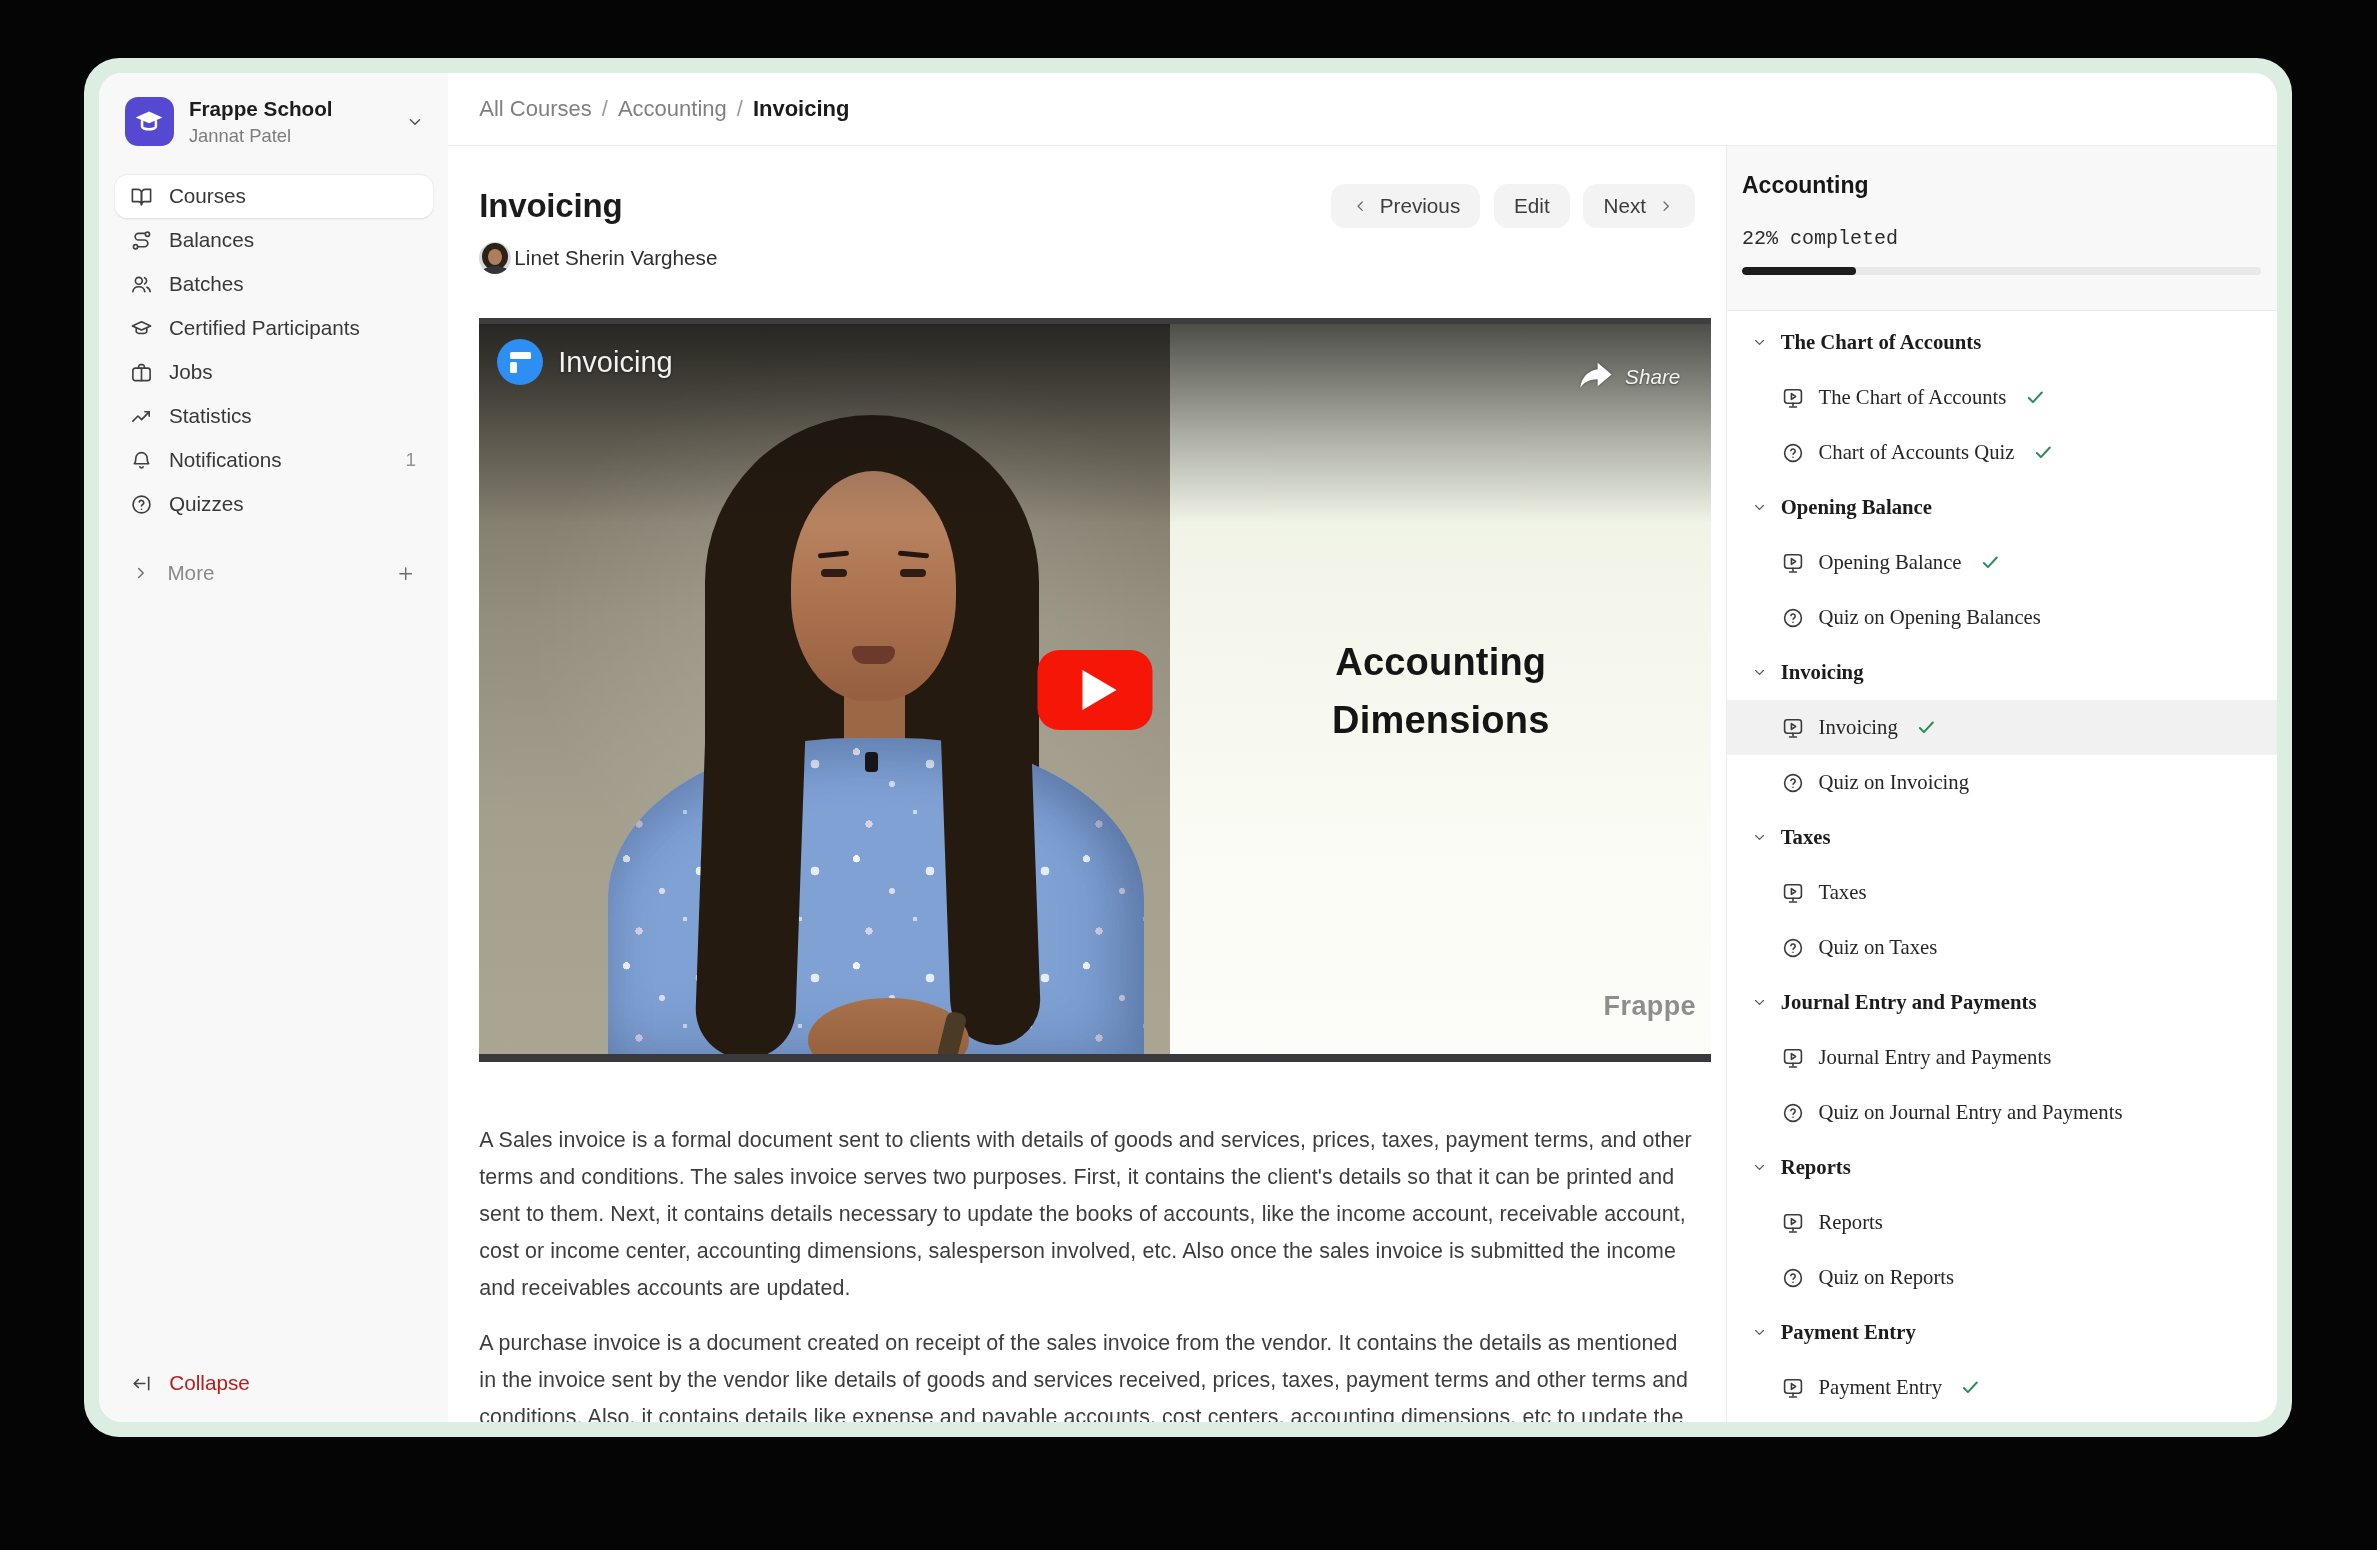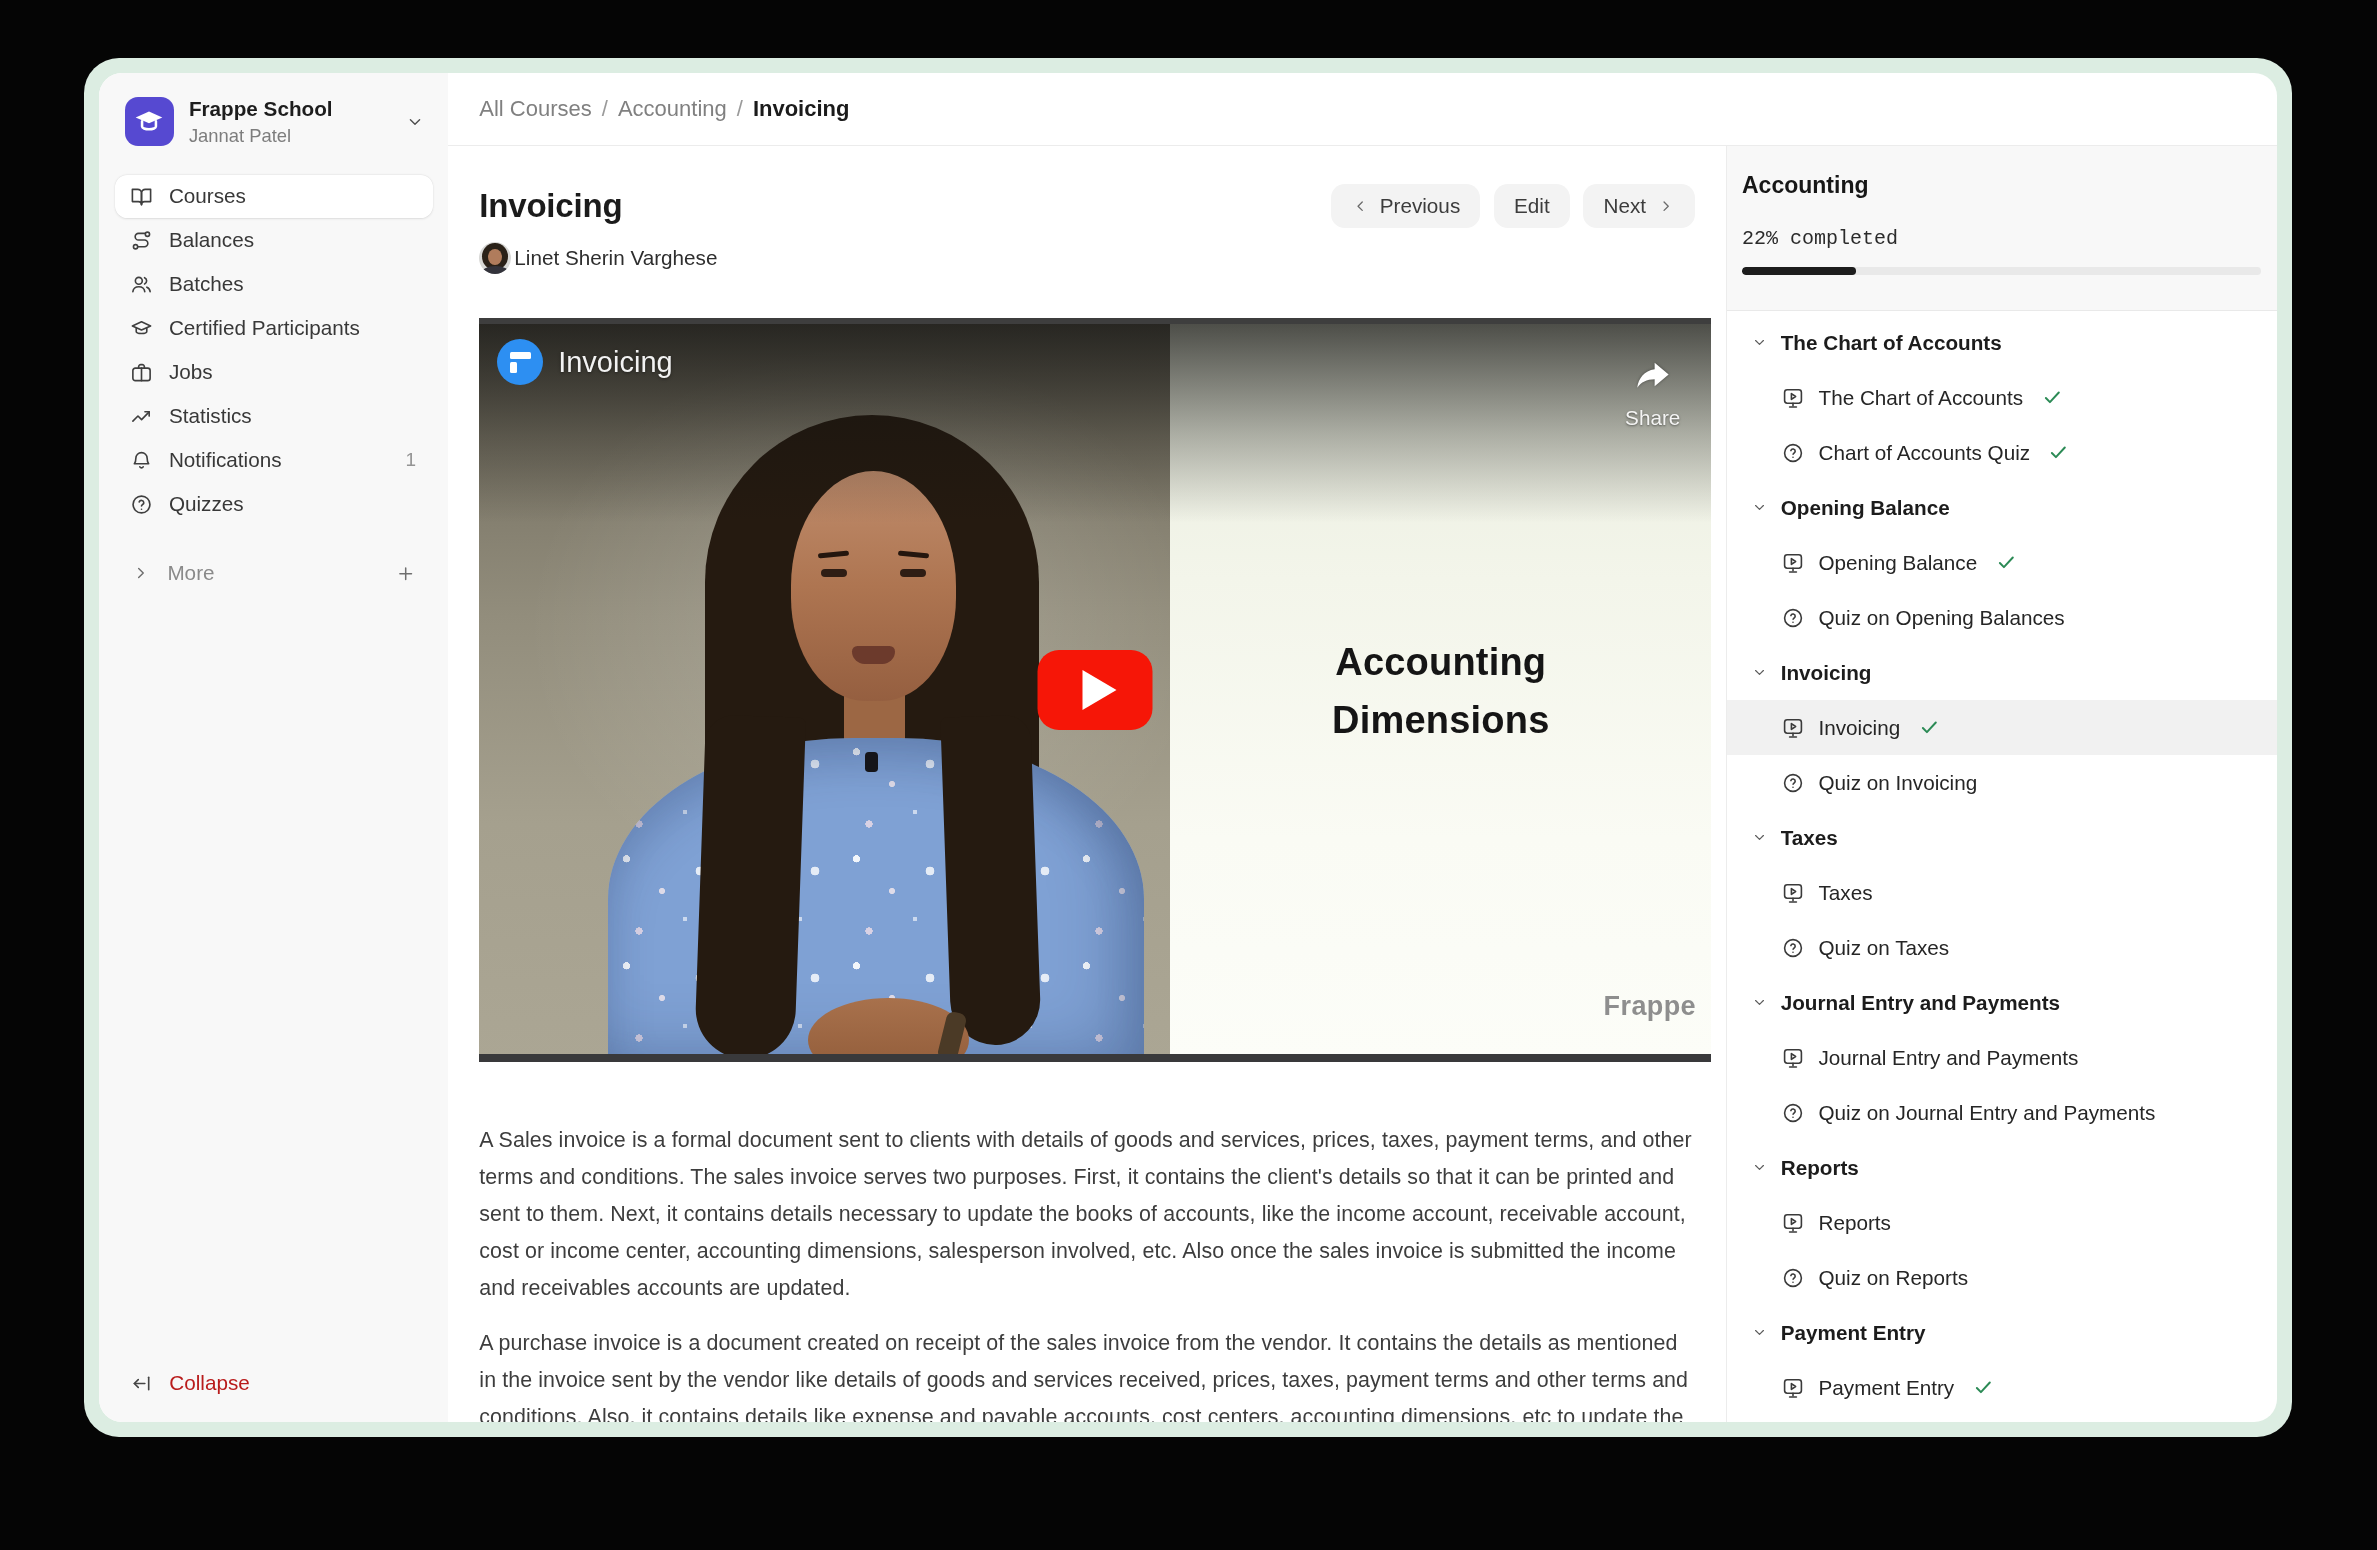--- a/index.html
+++ b/index.html
@@ -147,22 +147,22 @@
   .vtop { position: absolute; top: 0; left: 0; right: 0; height: 6.1px; background: #3e3e3e; }
   .vgrad { position: absolute; left: 0; top: 6.1px; right: 0; height: 199px; pointer-events: none;
     background: linear-gradient(180deg, rgba(18,18,16,.72) 0%, rgba(18,18,16,.30) 55%, rgba(18,18,16,0) 100%); }
   .vtitle { position: absolute; left: 17.6px; top: 21.4px; display: flex; align-items: center; gap: 15.3px; }
   .vlogo { width: 46px; height: 46px; border-radius: 50%; background: var(--blue, #2d8ff2);
     position: relative; flex: none; }
   .vlogo i { position: absolute; background: #fff; border-radius: 1.5px; }
   .vlogo .f1 { left: 13px; top: 13px; width: 20.7px; height: 6.9px; }
   .vlogo .f2 { left: 13px; top: 23px; width: 6.9px; height: 10.7px; }
   .vname { font-size: 29px; color: #f2f2f2; text-shadow: 0 0.8px 3.1px rgba(0,0,0,.45); }
-  .vshare { position: absolute; right: 31px; top: 37px; display: flex; flex-direction: column;
-    align-items: center; gap: 7.7px; color: #fff; cursor: pointer; }
+  .vshare { position: absolute; right: 31px; top: 37px; display: flex; flex-direction: row;
+    align-items: center; gap: 7.7px; color: #fff; cursor: pointer; font-style: italic; }
   .vshare [data-icon] { width: 43px; height: 43px; filter: drop-shadow(0 0.8px 1.5px rgba(0,0,0,.4)); }
   .vshare-label { font-size: 20.7px; color: rgba(255,255,255,.92); text-shadow: 0 0.8px 2.3px rgba(0,0,0,.5); }
   .vplay { position: absolute; left: 50%; top: 50%; transform: translate(-50%,-50%);
     width: 115px; height: 80px; border-radius: 21.4px; background: var(--red, #f61607);
     border: none; display: flex; align-items: center; justify-content: center; cursor: pointer; }
   .vplay i { width: 0; height: 0; border-left: 34px solid #fff;
     border-top: 20.7px solid transparent; border-bottom: 20.7px solid transparent; margin-left: 9.2px; }
   .vbar { position: absolute; left: 0; right: 0; bottom: 0; height: 8.4px; background: #39393b; }
 
   #paragraphs { margin-top: 60px; }
@@ -170,21 +170,21 @@
 
   
   .outline { width: 551px; flex: none; border-left: 0.8px solid #ececec;
     display: flex; flex-direction: column; min-height: 0; }
   .o-head { height: 165px; flex: none; background: #f8f8f8; border-bottom: 0.8px solid #e9e9e9; padding: 26px 15.3px 0 15.3px; }
   .o-title { font-size: 23px; font-weight: 700; color: #171717; }
   .o-progress-label { font-size: 20px; color: #2b2b2b; margin-top: 27.6px; font-family: Liberation Mono, monospace; }
   .o-track { margin-top: 17px; height: 7.7px; border-radius: 3.8px; background: #e9e9e9; overflow: hidden; }
   .o-fill { height: 100%; border-radius: 3.8px; background: #1d1d1d; width: 0; }
   .o-list { flex: 1; overflow: hidden; padding-top: 3.8px; }
-  .o-row { height: 55px; display: flex; align-items: center; padding: 0 18.4px 0 24px; cursor: pointer; }
+  .o-row { height: 55px; display: flex; align-items: center; padding: 0 18.4px 0 24px; cursor: pointer; font-family: Liberation Serif, serif; }
   .o-sec { gap: 13px; font-weight: 700; color: #1c1c1c; font-size: 20.7px; }
   .o-chev { width: 17px; height: 17px; color: #5c5c5c; flex: none; }
   .o-item { padding-left: 54px; gap: 13.8px; font-size: 20.7px; color: #262626; }
   .o-item.active { background: #f1f1f1; }
   .o-icon { width: 24px; height: 24px; color: #3b3b3b; flex: none; }
   .o-check { width: 20.7px; height: 20.7px; color: var(--green, #2b8a55); margin-left: 4.6px; display: none; flex: none; }
   .o-item.completed .o-check { display: block; }
 </style>
 </head>
 <body>

